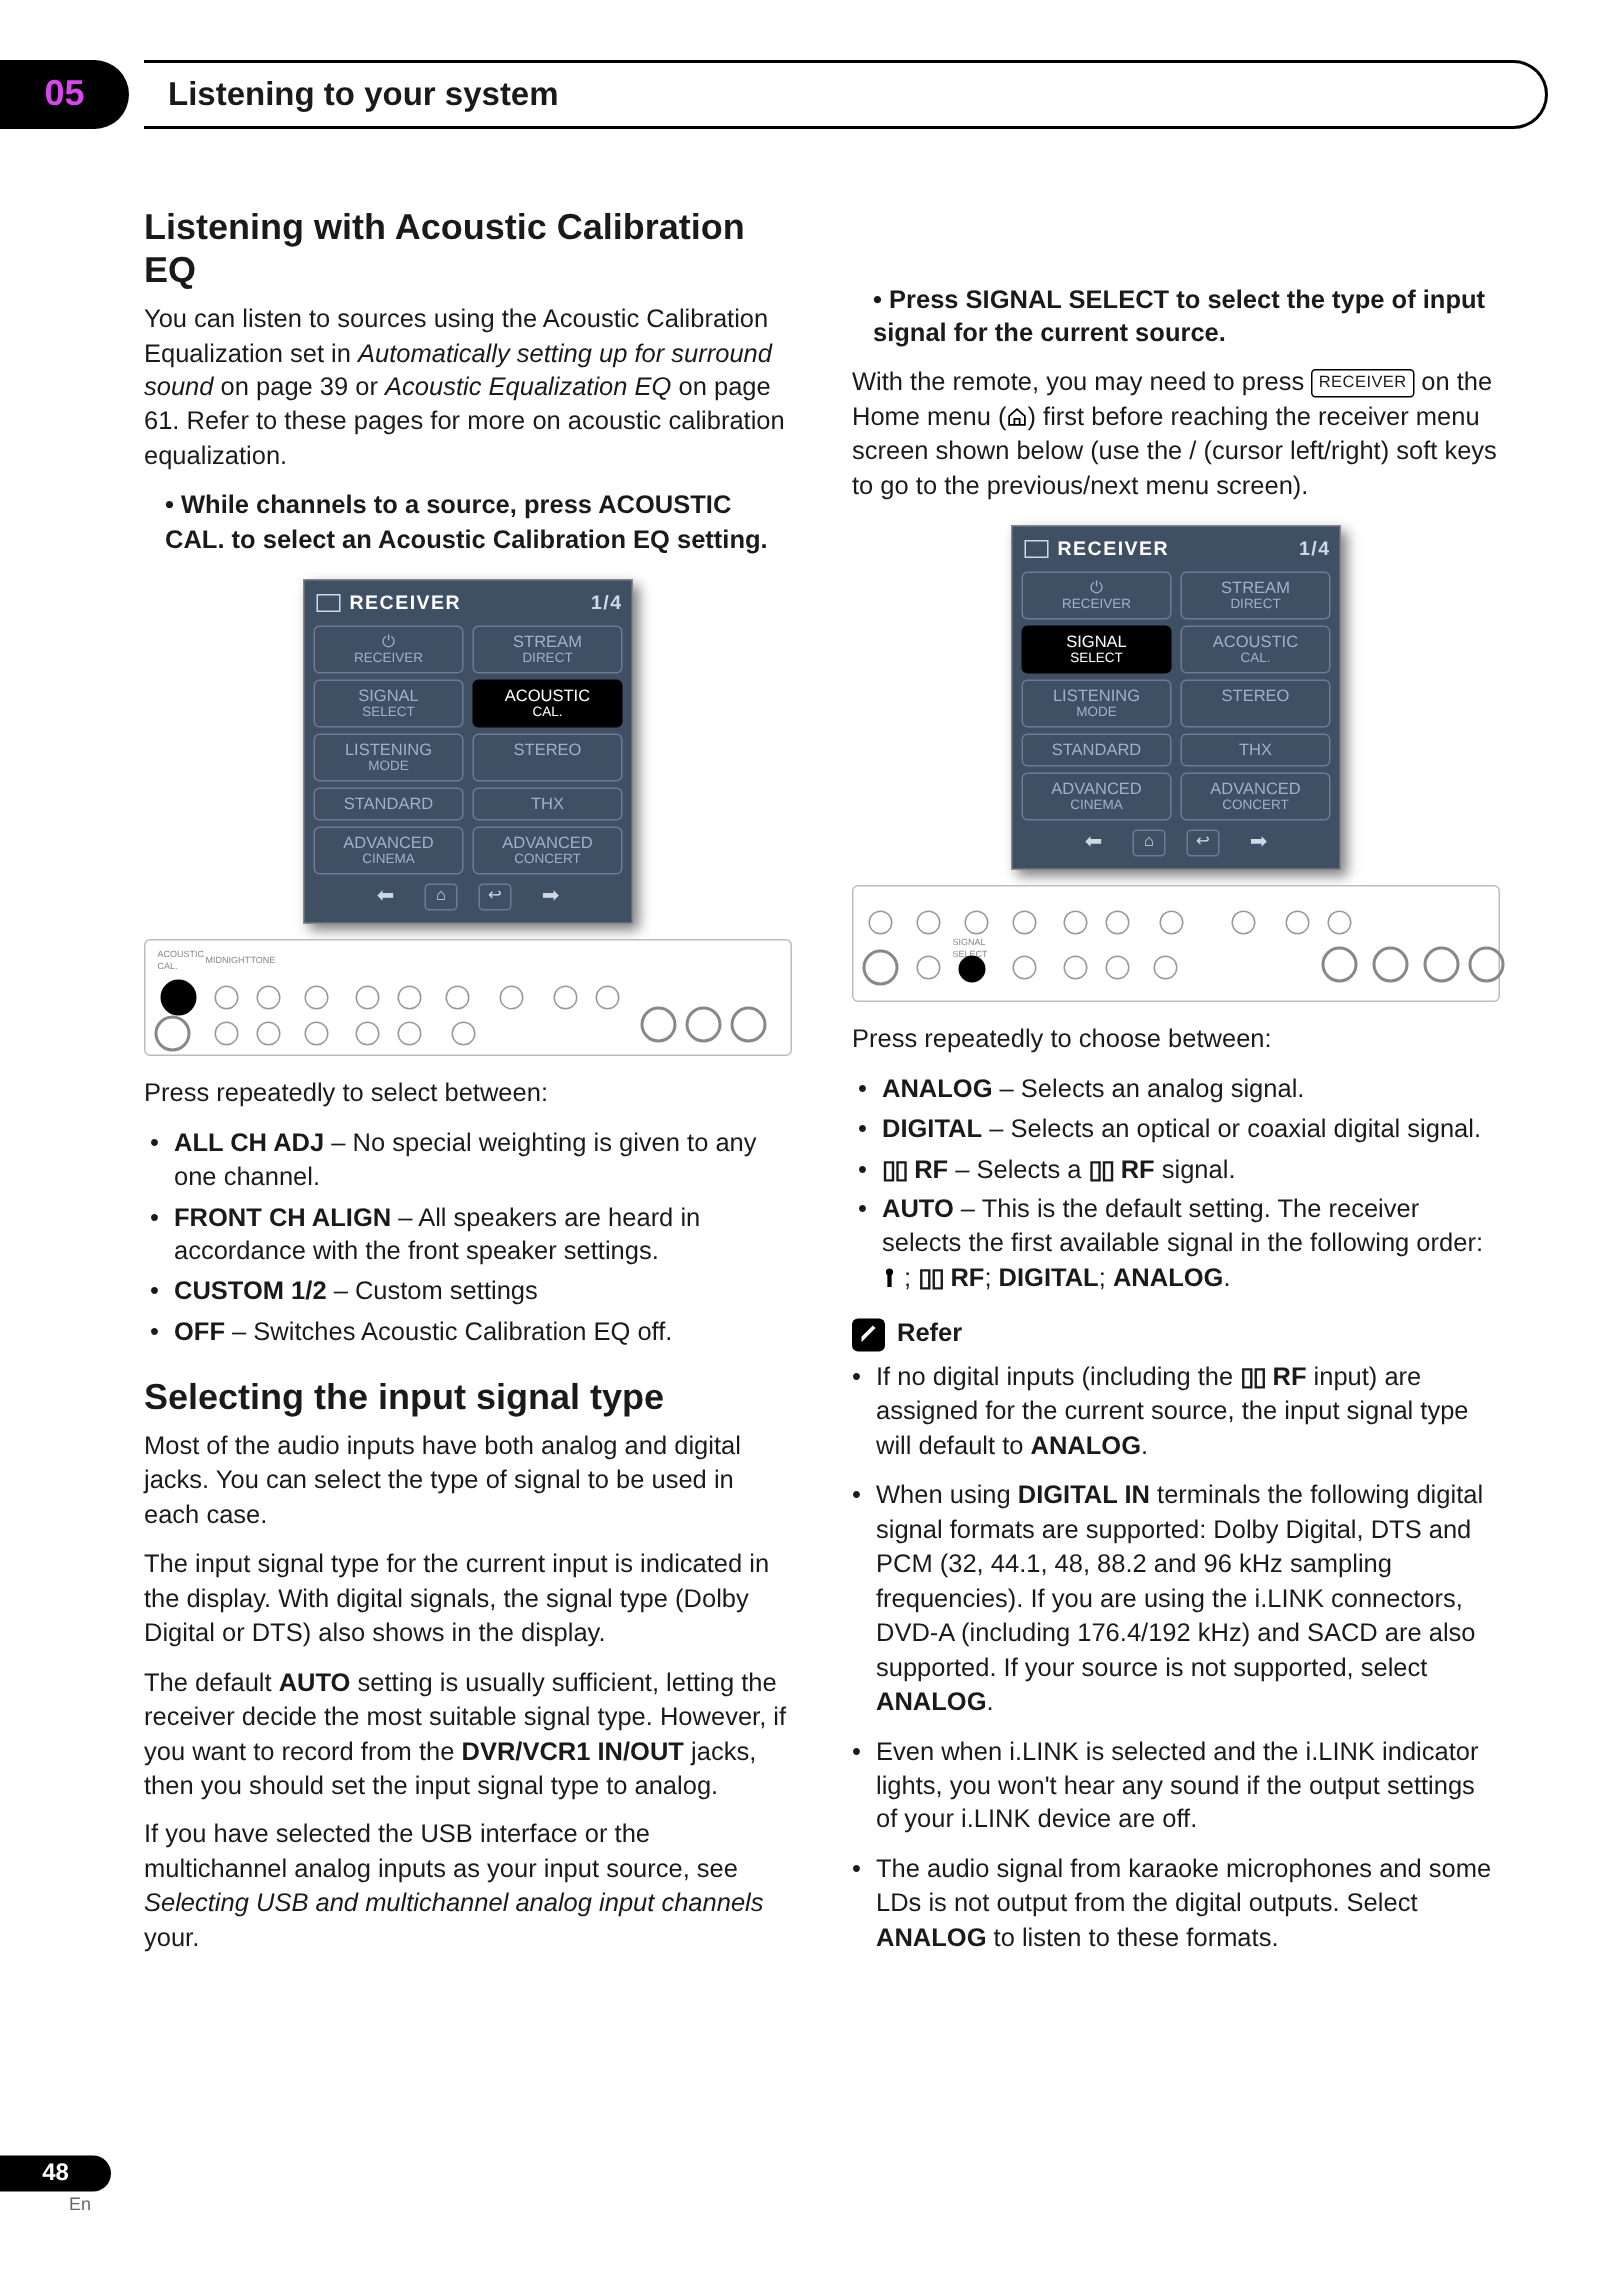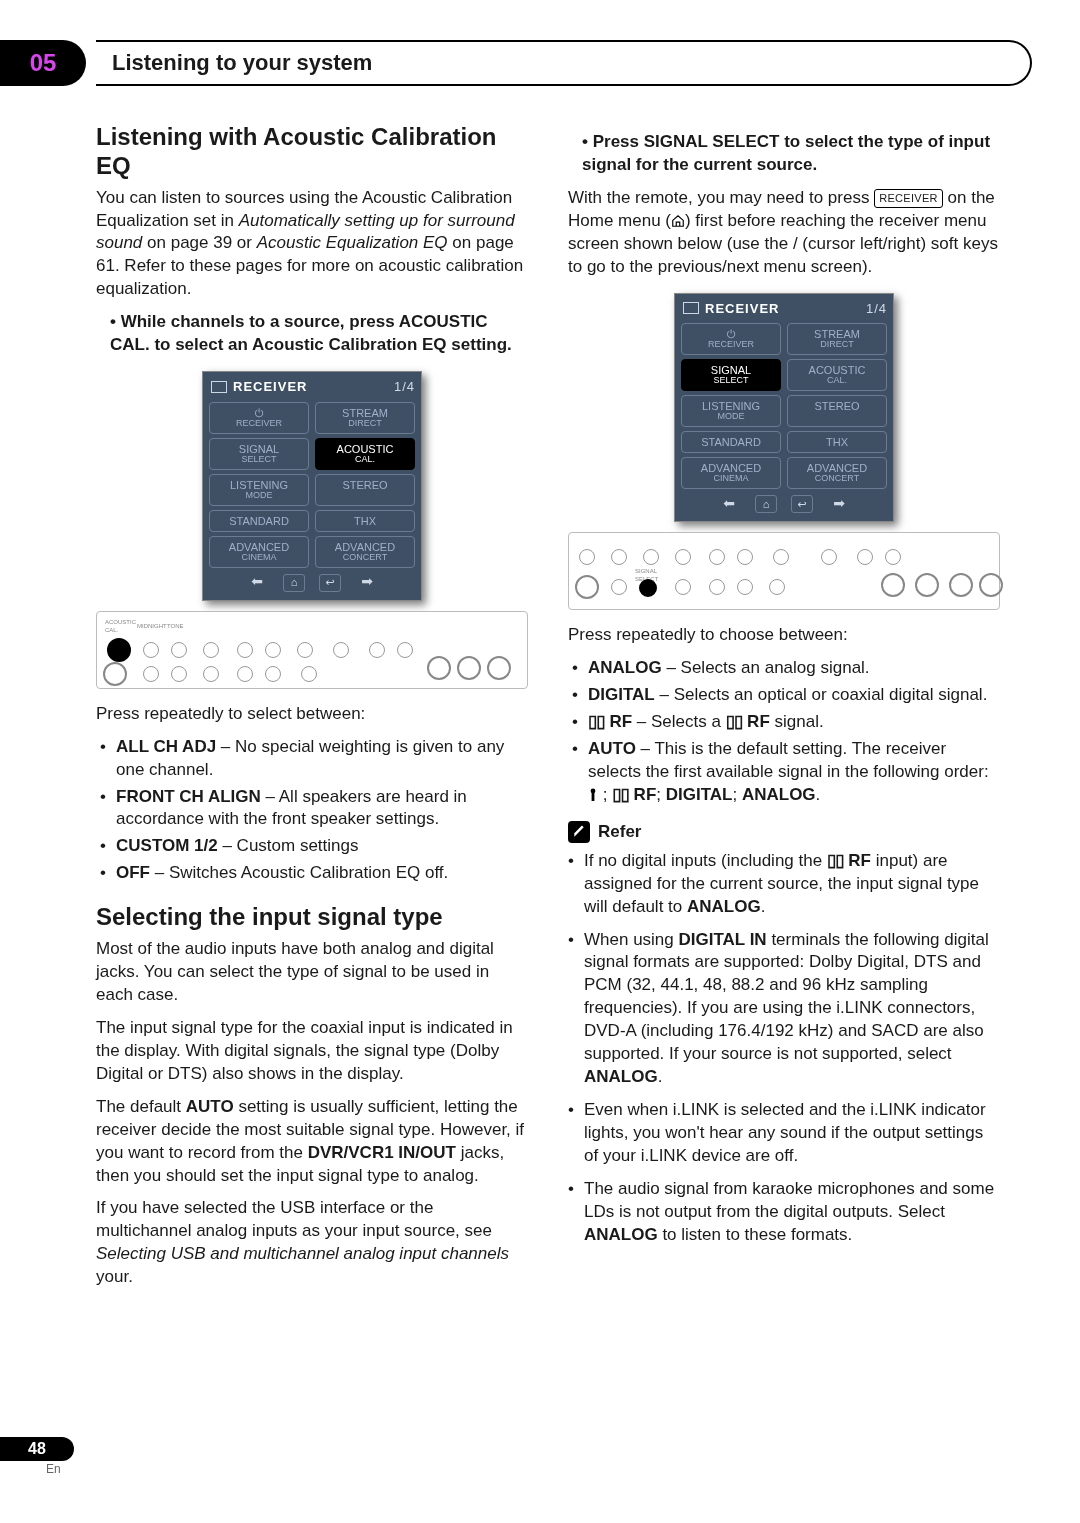--- a/index.html
+++ b/index.html
@@ -43,22 +43,23 @@
     border:2px solid #000;
     border-left:none;
     border-radius:0 24px 24px 0;
     display:flex;align-items:center;
     padding-left:16px;
     font-weight:bold;
     font-size:22px;
   }
   .cols{
     display:flex;
-    margin:37px 90px 0 96px;
+    margin:52px 90px 0 96px;
     gap:var(--gutter);
+    align-items:flex-end;
   }
   .col{width:var(--col-w)}
   h2.sec{
     font-size:24px;
     font-weight:bold;
     margin:0 0 6px 0;
     line-height:1.2;
   }
   p{margin:0 0 10px 0}
   .ital{font-style:italic}
@@ -85,21 +86,21 @@
     background:#3f5065;border:1px solid #888;
     box-shadow:4px 4px 8px rgba(0,0,0,.5);
     padding:4px 6px 8px 6px;
     font-size:11px;color:#9fb1c8;
   }
   .rc-title{
     display:flex;align-items:center;gap:6px;
     color:#fff;font-weight:bold;letter-spacing:1px;
     margin:2px 0 6px 2px;font-size:13px
   }
-  .rc-title .rc-frac{margin-left:auto;font-weight:normal;color:#cfd9e6}
+  .rc-title .rc-frac{margin-left:auto;font-weight:bold;color:#cfd9e6}
   .rc-row{display:flex;gap:6px;margin:4px 0}
   .rc-cell{
     flex:1;border:1px solid #6a7c92;border-radius:4px;
     text-align:center;padding:4px 2px;line-height:1.1;
   }
   .rc-cell.on{background:#000;color:#fff;border-color:#000}
   .rc-cell .sub{display:block;font-size:9px}
   .rc-foot{
     display:flex;justify-content:center;gap:14px;
     margin-top:6px;color:#cfd9e6
@@ -227,21 +228,21 @@
     <p>Press repeatedly to select between:</p>
     <ul class="bullets" id="left-items">
         <li><span class="bold">ALL CH ADJ</span> – No special weighting is given to any one channel.</li>
         <li><span class="bold">FRONT CH ALIGN</span> – All speakers are heard in accordance with the front speaker settings.</li>
         <li><span class="bold">CUSTOM 1/2</span> – Custom settings</li>
         <li><span class="bold">OFF</span> – Switches Acoustic Calibration EQ off.</li>
       </ul>
 
     <h2 class="sec" style="margin-top:18px">Selecting the input signal type</h2>
     <p>Most of the audio inputs have both analog and digital jacks. You can select the type of signal to be used in each case.</p>
-    <p>The input signal type for the coaxial input is indicated in the display. With digital signals, the signal type (Dolby Digital or DTS) also shows in the display.</p>
+    <p>The input signal type for the current input is indicated in the display. With digital signals, the signal type (Dolby Digital or DTS) also shows in the display.</p>
     <p>
       <span>The default </span>
       <span class="bold">AUTO</span>
       <span> setting is usually sufficient, letting the receiver decide the most suitable signal type. However, if you want to record from the </span>
       <span class="bold">DVR/VCR1 IN/OUT</span>
       <span> jacks, then you should set the input signal type to analog.</span>
     </p>
     <p>
       <span>If you have selected the USB interface or the multichannel analog inputs as your input source, see </span>
       <span class="ital">Selecting USB and multichannel analog input channels</span>

